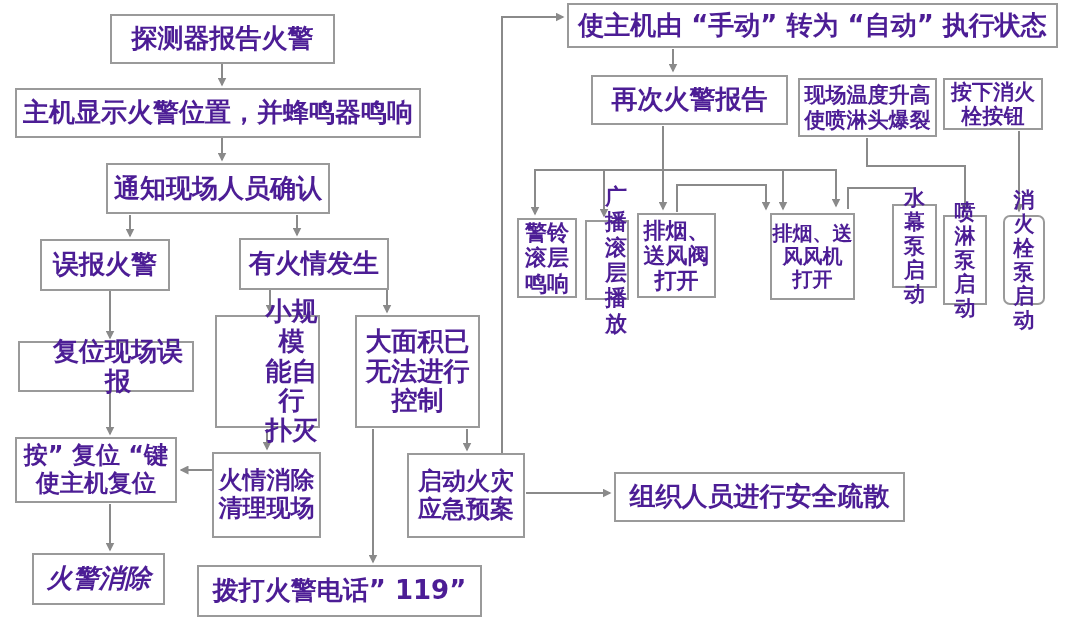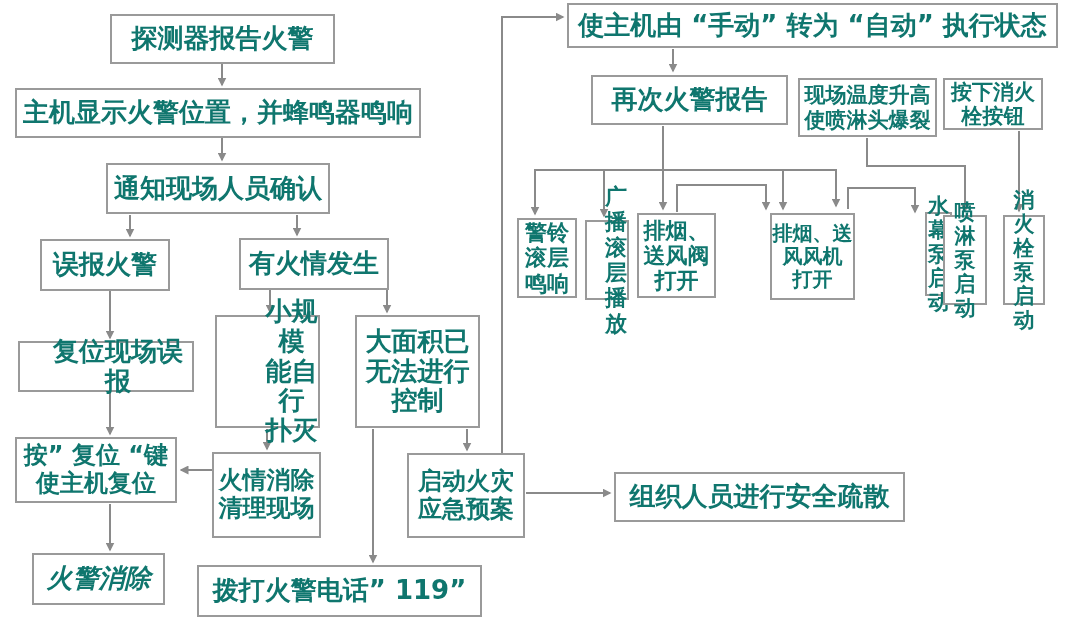--- a/index.html
+++ b/index.html
@@ -6,21 +6,21 @@
   .canvas{
     position:relative;width:1080px;height:624px;background:#ffffff;
     font-family:"DejaVu Sans","Liberation Sans",sans-serif;
     overflow:hidden;
   }
   svg.wires{position:absolute;left:0;top:0;width:1080px;height:624px;}
   .node{
     position:absolute;box-sizing:border-box;
     border:2px solid #9a9a9a;background:#ffffff;
     display:flex;align-items:center;justify-content:center;
-    text-align:center;font-weight:bold;color:#0f766e;
+    text-align:center;font-weight:bold;color:#4c1d95;
     white-space:pre-line;line-height:1.15;
   }
   
   .n-detector      {left:110px;top:14px; width:225px;height:50px;font-size:26px;}
   .n-host-display  {left:15px; top:88px; width:406px;height:50px;font-size:26px;}
   .n-notify        {left:106px;top:163px;width:224px;height:51px;font-size:26px;}
   .n-false-alarm   {left:40px; top:239px;width:130px;height:52px;font-size:26px;}
   .n-fire-occurs   {left:239px;top:238px;width:150px;height:52px;font-size:26px;}
   .n-reset-site    {left:18px; top:341px;width:176px;height:51px;font-size:26px;padding-left:24px;}
   .n-small-fire    {left:215px;top:315px;width:105px;height:113px;font-size:26px;padding-left:48px;}
@@ -35,23 +35,23 @@
   .n-to-auto       {left:567px;top:3px;  width:491px;height:45px;font-size:26px;white-space:nowrap;}
   .n-re-alarm      {left:591px;top:75px; width:197px;height:50px;font-size:26px;}
   .n-temp-rise     {left:798px;top:78px; width:139px;height:59px;font-size:21px;}
   .n-press-hydrant {left:943px;top:78px; width:100px;height:52px;font-size:21px;}
   
   .n-bell          {left:517px;top:218px;width:60px;height:80px;font-size:22px;}
   .n-broadcast     {left:585px;top:220px;width:44px;height:80px;font-size:22px;text-align:right;}
   .n-smoke-valve   {left:637px;top:213px;width:79px;height:85px;font-size:22px;}
   .n-smoke-fan     {left:722px;top:213px;width:85px;height:87px;font-size:20px;margin-left:48px;}
   .n-fire-curtain  {left:816px;top:210px;width:67px;height:80px;font-size:21px;}
-  .n-water-curtain {left:892px;top:212px;width:27px;height:84px;font-size:21px;margin-left:33px;}
+  .n-water-curtain {left:892px;top:204px;width:45px;height:84px;font-size:21px;}
   .n-sprinkler-pump{left:943px;top:215px;width:44px;height:90px;font-size:21px;}
-  .n-hydrant-pump  {left:1003px;top:215px;width:42px;height:90px;font-size:21px;}
+  .n-hydrant-pump  {left:1003px;top:215px;width:42px;height:90px;font-size:21px;border-radius:7px;}
 </style>
 </head>
 <body>
 
 <div class="canvas">
 
   <svg class="wires" viewBox="0 0 1080 624" xmlns="http://www.w3.org/2000/svg">
     <defs>
       <marker id="arr" markerWidth="9" markerHeight="9" refX="7.5" refY="4.5" orient="auto" markerUnits="userSpaceOnUse">
         <path d="M0,0 L9,4.5 L0,9 z" fill="#8a8a8a"></path>

